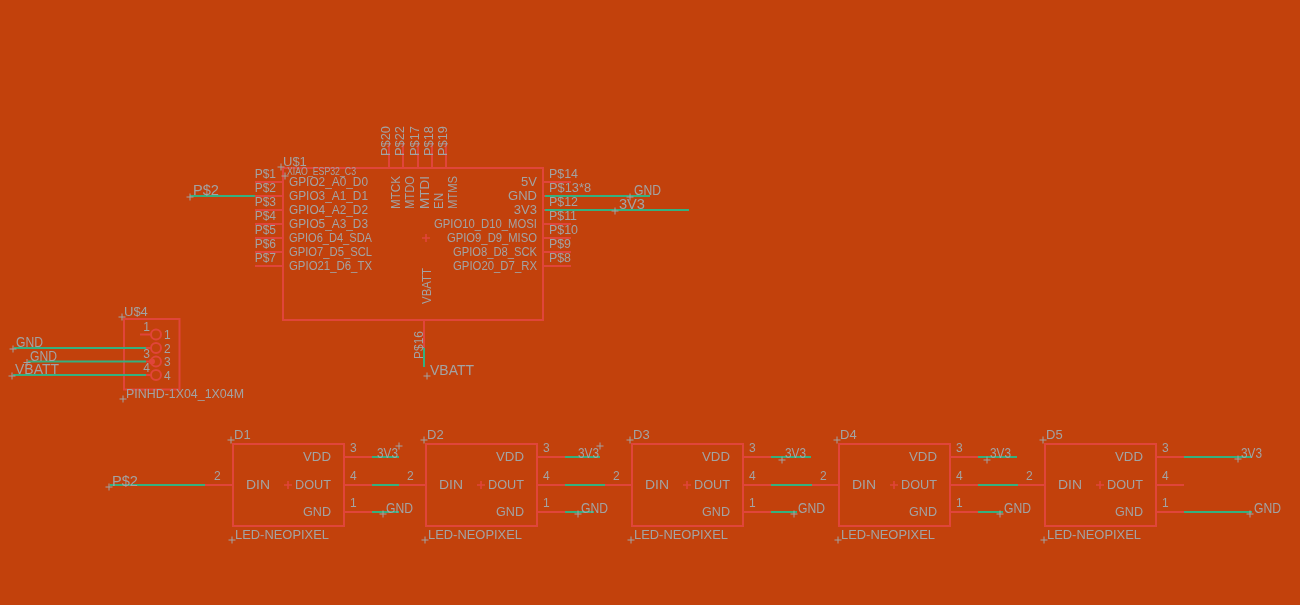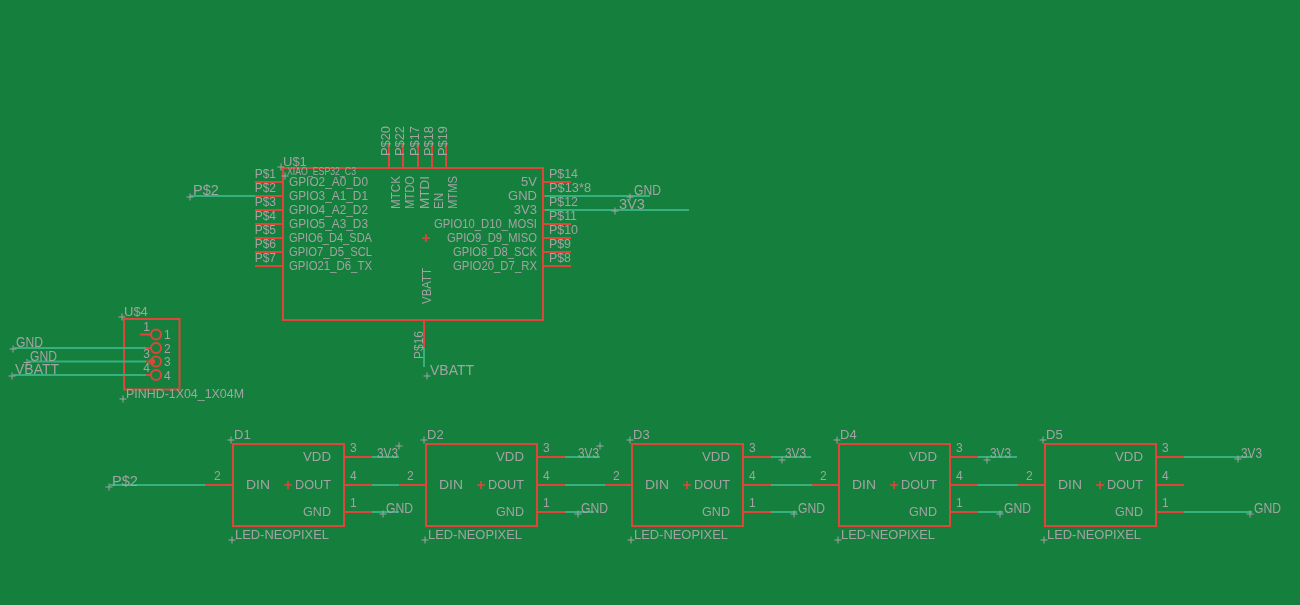--- a/index.html
+++ b/index.html
@@ -1,16 +1,16 @@
 <!DOCTYPE html>
 <html><head>
 <meta charset="utf-8">
 <style>
   html,body{margin:0;padding:0;background:#ffffff;}
-  .stage{position:relative;width:1300px;height:605px;background:#15803d;overflow:hidden;}
+  .stage{position:relative;width:1300px;height:605px;background:#c2410c;overflow:hidden;}
   svg{display:block;}
   .p{stroke:#e0453a;stroke-width:2;fill:none;}
   .pf{fill:#e0453a;stroke:none;}
   .w{stroke:#35b07e;stroke-width:2;fill:none;}
   .t{fill:#a3a3a3;font-family:"Liberation Sans",sans-serif;font-size:13px;}
   .tp{font-size:12px;}
   .tn{font-size:15px;}
   .ts{font-size:10px;}
   .cr{stroke:#a3a3a3;stroke-width:1;fill:none;}
   .orx{stroke:#e0453a;stroke-width:1.6;fill:none;}

